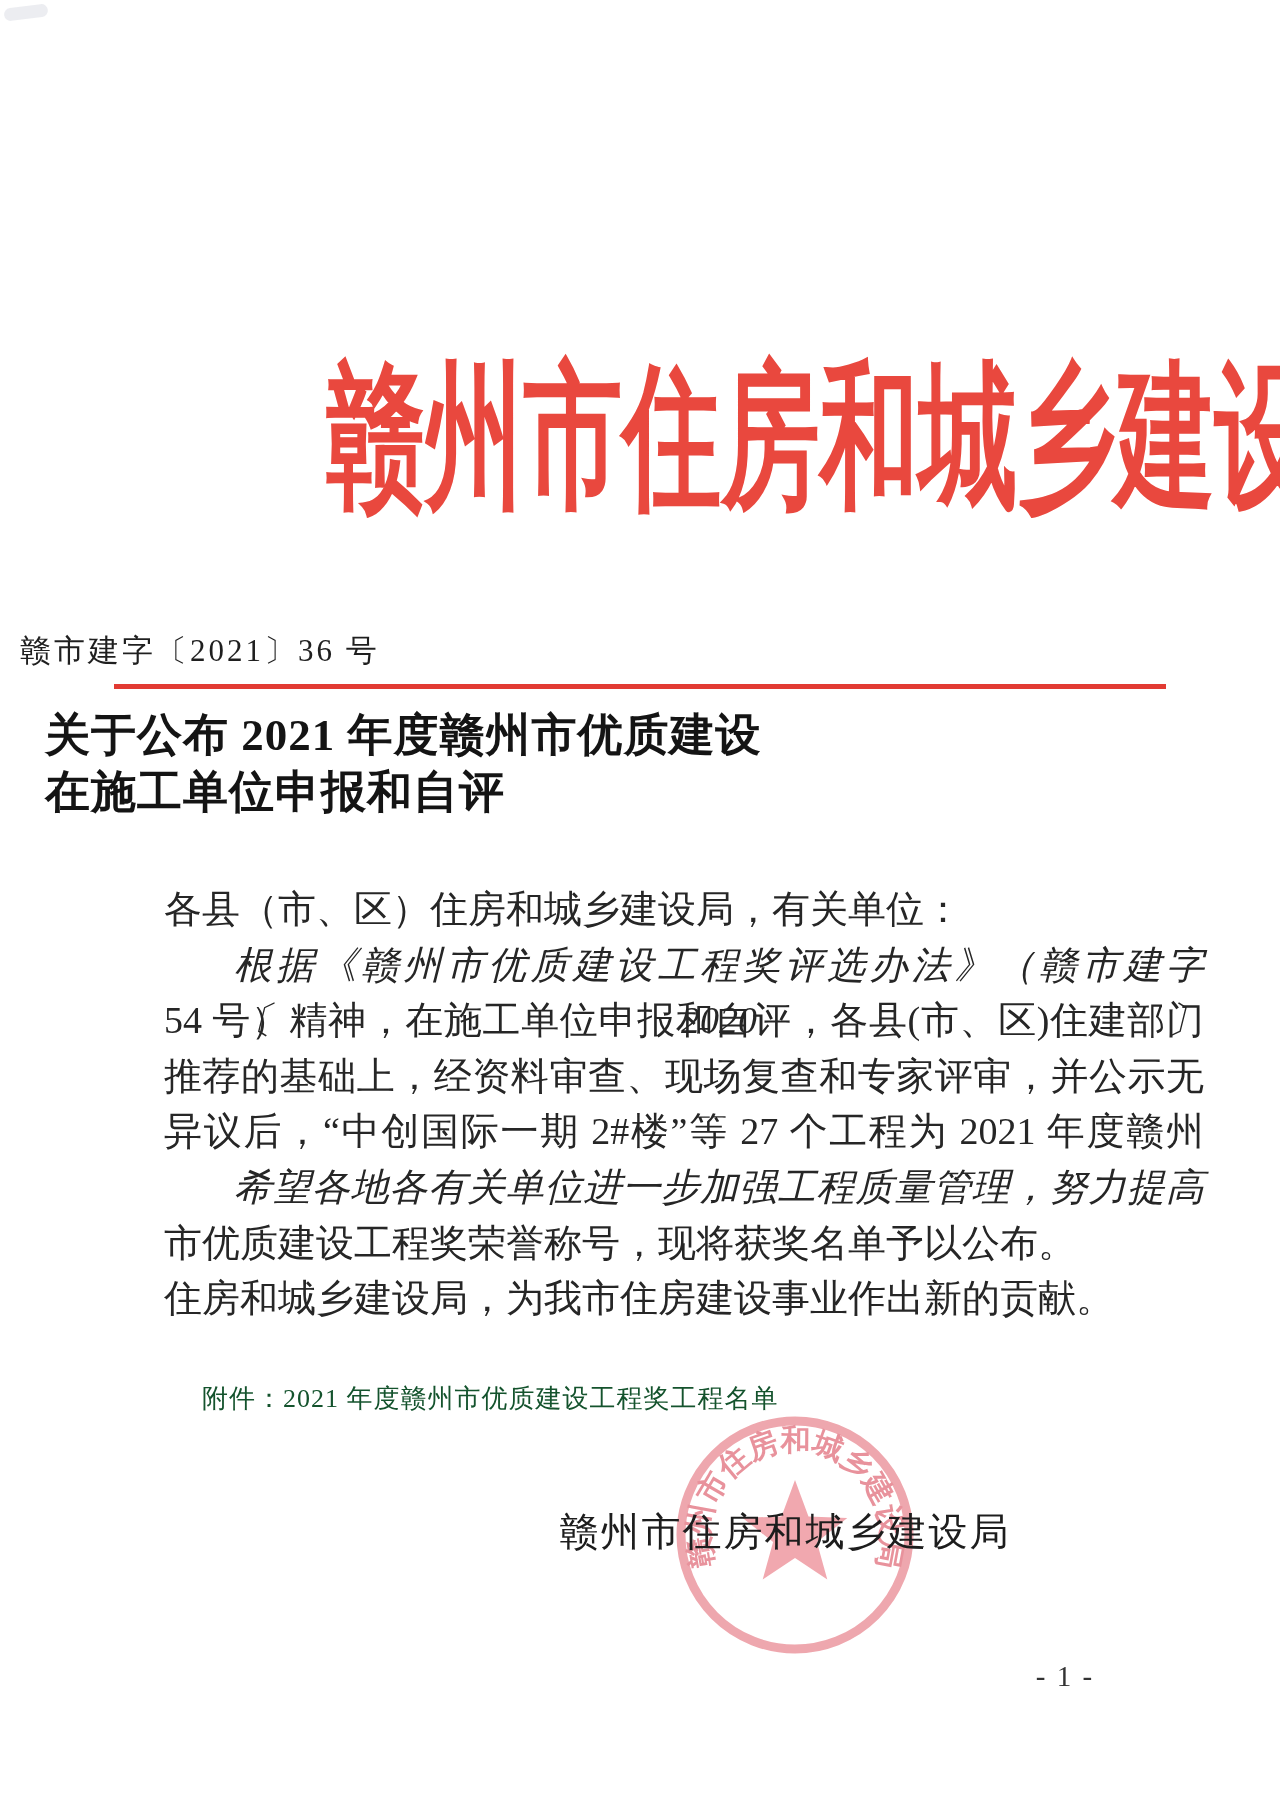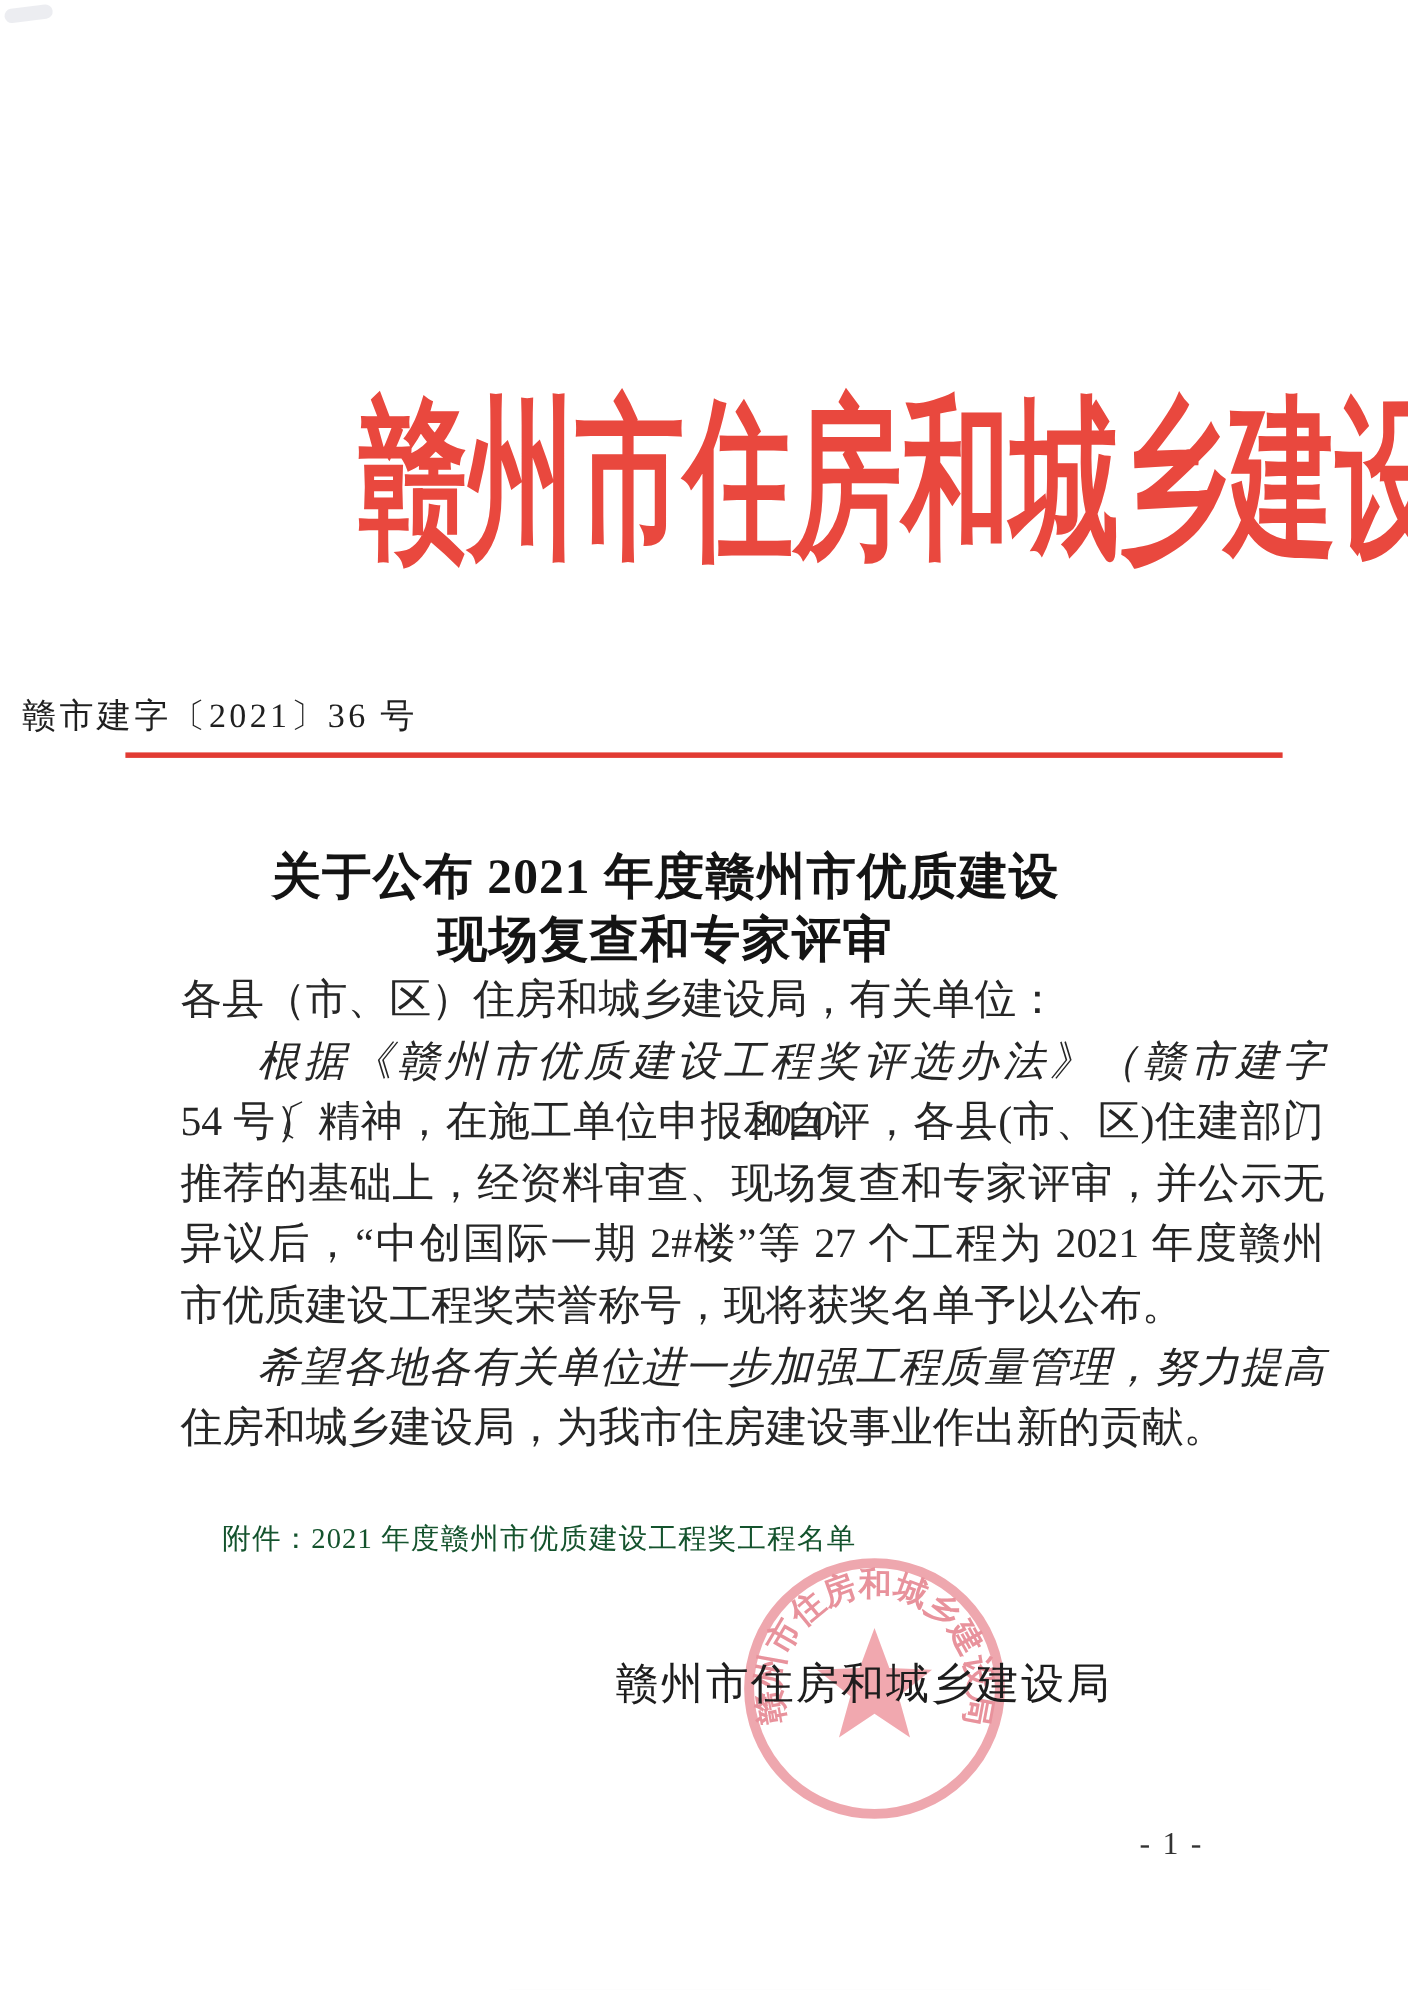--- a/index.html
+++ b/index.html
@@ -25,22 +25,22 @@
   }
   .doc-number {
     position: absolute; top: 630px; left: 20px; width: 1240px;
     text-align: left; font-size: 31px; color: #1f1f1f; letter-spacing: 3px;
   }
   .divider {
     position: absolute; top: 684px; left: 114px; width: 1052px; height: 5px;
     background: #e23b33;
   }
   .doc-title {
-    position: absolute; top: 769px; left: 45px; width: 1120px;
-    text-align: center; font-size: 45px; font-weight: 700; color: #141414;
+    position: absolute; top: 707px; left: 45px; width: 1120px;
+    text-align: left; font-size: 45px; font-weight: 700; color: #141414;
     line-height: 57px; letter-spacing: 1px;
   }
   .body-text {
     position: absolute; top: 882px; left: 128px; width: 1040px;
     font-size: 38px; color: #262626; margin-left: 36px;
   }
   .body-text .line { height: 55.6px; line-height: 55.6px; }
   .jl { text-align: justify; text-align-last: justify; }
   .ind { padding-left: 70px; font-style: italic; }
   .attachment {
@@ -73,31 +73,31 @@
   <div class="letterhead">
     <span class="letterhead-text">赣州市住房和城乡建设局</span>
   </div>
 
   <div class="doc-number">赣市建字〔2021〕36 号</div>
 
   <div class="divider"></div>
 
   <div class="doc-title">
     <div>关于公布 2021 年度赣州市优质建设</div>
-    <div>现场复查和专家评审</div>
+    <div>在施工单位申报和自评</div>
   </div>
 
   <div class="body-text">
     <div class="line">各县（市、区）住房和城乡建设局，有关单位：</div>
     <div class="line jl ind">根据《赣州市优质建设工程奖评选办法》（赣市建字〔2020〕</div>
     <div class="line jl">54 号）精神，在施工单位申报和自评，各县(市、区)住建部门</div>
     <div class="line jl">推荐的基础上，经资料审查、现场复查和专家评审，并公示无</div>
     <div class="line jl">异议后，“中创国际一期 2#楼”等 27 个工程为 2021 年度赣州</div>
+    <div class="line jl ind">希望各地各有关单位进一步加强工程质量管理，努力提高</div>
     <div class="line">市优质建设工程奖荣誉称号，现将获奖名单予以公布。</div>
-    <div class="line jl ind">希望各地各有关单位进一步加强工程质量管理，努力提高</div>
     <div class="line">住房和城乡建设局，为我市住房建设事业作出新的贡献。</div>
   </div>
 
   <div class="attachment">附件：2021 年度赣州市优质建设工程奖工程名单</div>
 
   <svg class="seal" viewBox="0 0 264 264" xmlns="http://www.w3.org/2000/svg">
     <circle cx="132" cy="132" r="114" fill="none" stroke="#ec98a0" stroke-width="9"></circle>
     <polygon points="132,77 145.5,113.4 184.3,115 153.9,139.1 164.3,176.5 132,155 99.7,176.5 110.1,139.1 79.7,115 118.5,113.4" fill="#ef9aa2"></polygon>
     <path id="sealArc" d="M 51,162 A 86,86 0 1 1 213,162" fill="none" stroke="none"></path>
     <text>

